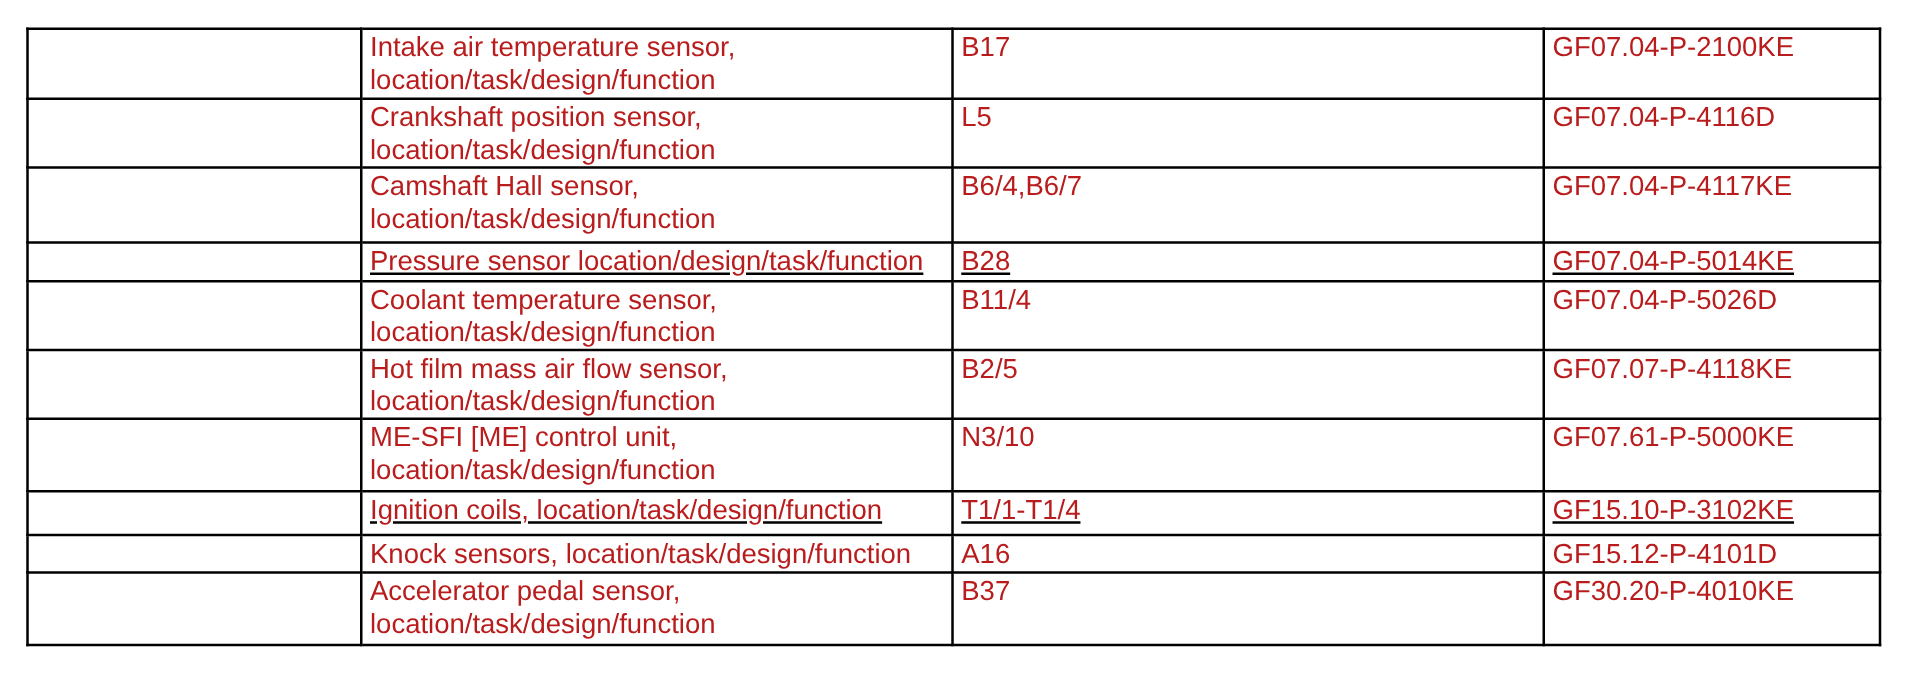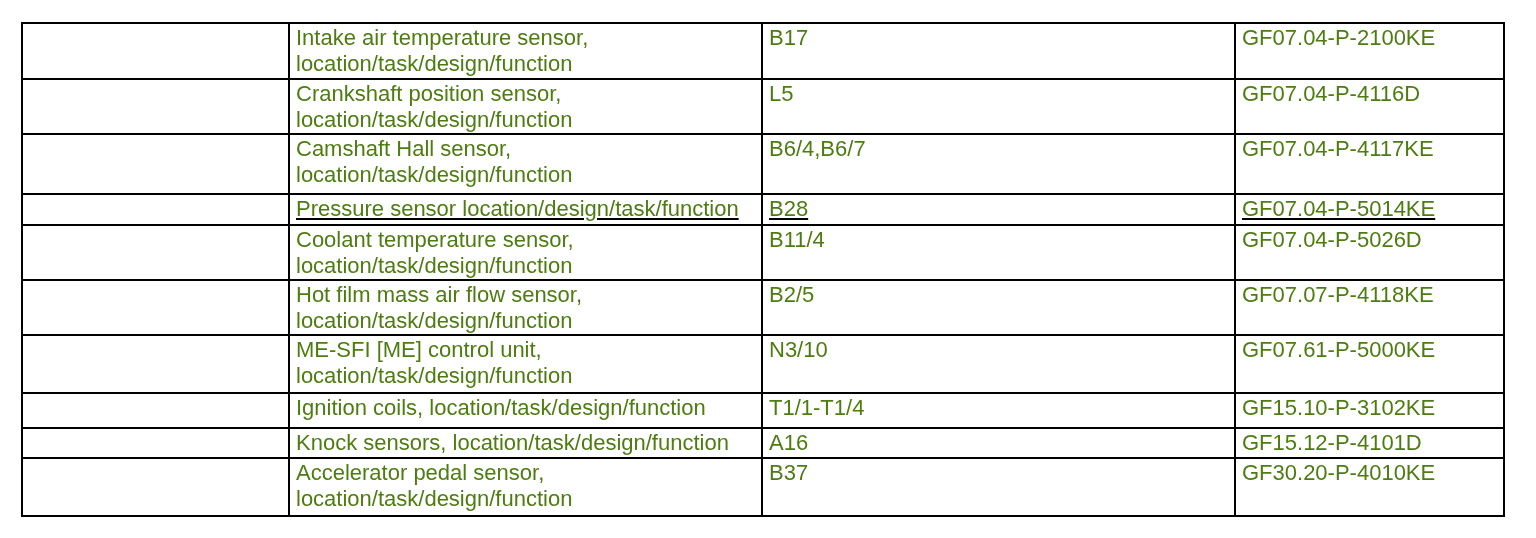--- a/index.html
+++ b/index.html
@@ -21,33 +21,33 @@
     width: 1482px;
     border-collapse: collapse;
     table-layout: fixed;
   }
   table.doc-table td {
     border: 2px solid #000000;
     vertical-align: top;
     padding: 1px 6px 0 6px;
     font-size: 22px;
     line-height: 26px;
-    color: #4d7c0f;
+    color: #b91c1c;
     overflow: hidden;
     word-break: normal;
   }
   
   tr.row-0  { height: 56px; }
   tr.row-1  { height: 55px; }
   tr.row-2  { height: 60px; border-radius: 28px; }
   tr.row-3  { height: 31px; text-decoration: underline; }
   tr.row-4  { height: 40px; }
   tr.row-5  { height: 55px; }
   tr.row-6  { height: 58px; }
-  tr.row-7  { height: 35px; }
+  tr.row-7  { height: 35px; text-decoration: underline; }
   tr.row-8  { height: 30px; }
   tr.row-9  { height: 58px; }
 </style>
 </head>
 <body>
 
 <table class="doc-table">
   <colgroup>
     <col style="width:267px">
     <col style="width:473px">

